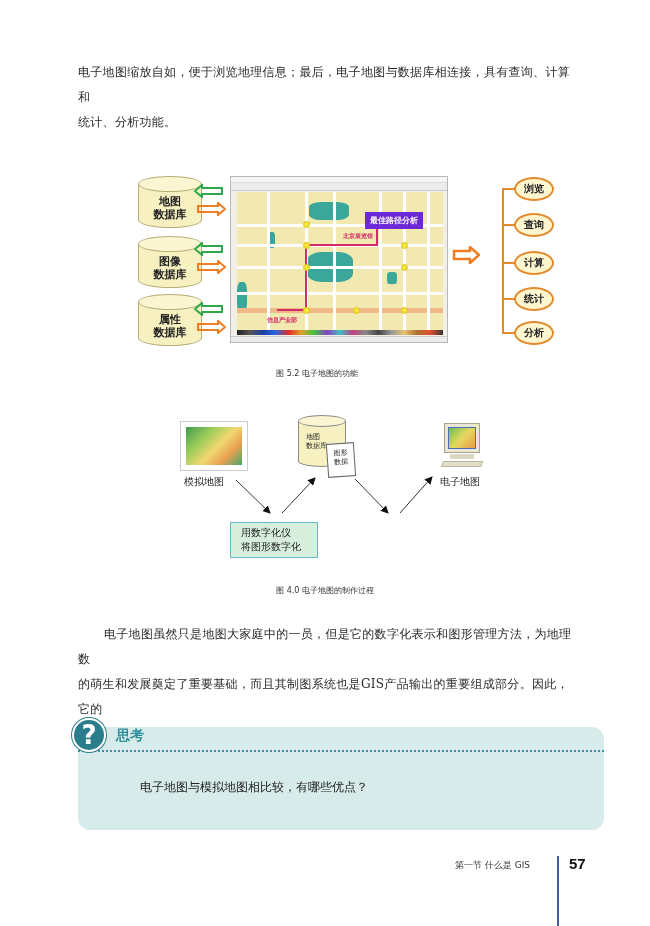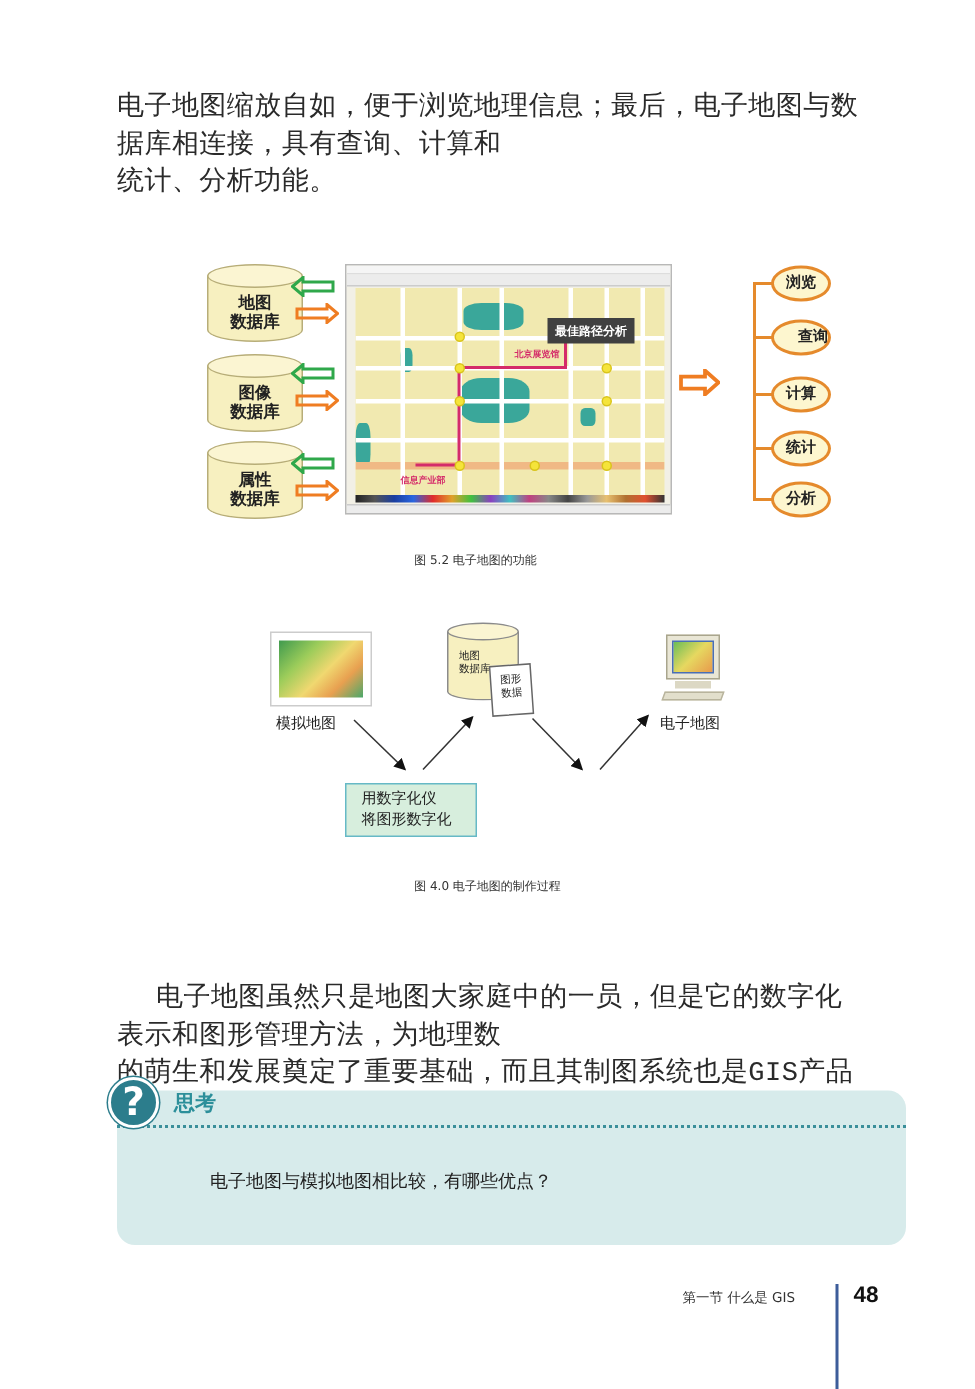--- a/index.html
+++ b/index.html
@@ -1,19 +1,19 @@
 <!DOCTYPE html>
 <html><head>
 <meta charset="utf-8">
 <style>
   * { box-sizing: border-box; margin: 0; padding: 0; }
   html, body { width: 650px; height: 926px; background: #ffffff; overflow: hidden; }
   body { position: relative; font-family: "DejaVu Serif", "Liberation Serif", serif; color: #222; }
 
-  .para { position: absolute; left: 78px; width: 500px; font-size: 18px; line-height: 25px; color: #2a2a2a; letter-spacing: 0.3px; font-family: Liberation Mono, monospace; }
+  .para { position: absolute; left: 78px; width: 500px; font-size: 12px; line-height: 25px; color: #2a2a2a; letter-spacing: 0.3px; }
   .para .indent { display: inline-block; width: 26px; }
 
   
   .fig52 { position: absolute; left: 130px; top: 170px; width: 440px; height: 180px; }
   .db { position: absolute; width: 64px; height: 56px; }
   .db .body { position: absolute; left: 0; top: 8px; width: 64px; height: 44px; background: #f7f0c0; border: 1.5px solid #b7ad78; border-top: none; border-radius: 0 0 32px 32px / 0 0 8px 8px; }
   .db .top { position: absolute; left: 0; top: 0; width: 64px; height: 16px; background: #fbf5d2; border: 1.5px solid #b7ad78; border-radius: 50%; }
   .db .lbl { position: absolute; left: 0; top: 19px; width: 64px; text-align: center; font-family: "DejaVu Sans", sans-serif; font-weight: bold; font-size: 11px; line-height: 13px; color: #222; }
 
   .arrow { position: absolute; width: 30px; height: 14px; }
@@ -23,21 +23,21 @@
   .mapshot .toolbar { height: 8px; background: #ececec; border-bottom: 1px solid #ccc; }
   .mapshot .canvas { position: absolute; left: 6px; top: 15px; width: 206px; height: 138px; background: #f1e9b0; overflow: hidden; }
   .mapshot .palette { position: absolute; left: 6px; top: 153px; width: 206px; height: 5px; background: linear-gradient(90deg,#222,#555,#1a3ea0,#2a66e0,#e02a2a,#e0a02a,#40c040,#8a40c0,#40c0c0,#c04080,#888,#444,#999,#e7c070,#b07030,#e05030,#333); }
   .mapshot .status { position: absolute; left: 0; top: 159px; width: 218px; height: 8px; background: #ececec; border-top: 1px solid #ccc; }
   .road-h { position: absolute; height: 3px; background: #ffffff; }
   .road-v { position: absolute; width: 3px; background: #ffffff; }
   .water { position: absolute; background: #3aa79a; border-radius: 30%; }
   .node { position: absolute; width: 7px; height: 7px; border-radius: 50%; background: #f5e43a; border: 1px solid #d9c41c; }
   .path-h { position: absolute; height: 2px; background: #d42b6a; }
   .path-v { position: absolute; width: 2px; background: #d42b6a; }
-  .best-path { position: absolute; left: 128px; top: 20px; background: #404040; color: #fff; font-family: "DejaVu Sans", sans-serif; font-weight: bold; font-size: 8px; padding: 3px 5px; }
+  .best-path { position: absolute; left: 128px; top: 20px; background: #6d28d9; color: #fff; font-family: "DejaVu Sans", sans-serif; font-weight: bold; font-size: 8px; padding: 3px 5px; }
   .map-lbl { position: absolute; font-family: "DejaVu Sans", sans-serif; font-size: 6px; color: #d42b6a; font-weight: bold; }
 
   .tree { position: absolute; left: 354px; top: 12px; width: 86px; height: 160px; }
   .tree .trunk { position: absolute; left: 18px; top: 6px; width: 2px; height: 144px; background: #e58a2c; }
   .tree .branch { position: absolute; left: 18px; width: 14px; height: 2px; background: #e58a2c; }
   .tree .oval { position: absolute; left: 30px; width: 40px; height: 24px; border: 2px solid #e58a2c; border-radius: 50%; background: #fdf6cf; text-align: center; font-family: "DejaVu Sans", sans-serif; font-weight: bold; font-size: 10px; line-height: 20px; color: #222; }
 
   .caption { position: absolute; left: 0; width: 650px; text-align: center; font-family: "DejaVu Sans", sans-serif; font-size: 8px; color: #333; }
 
   
@@ -173,21 +173,21 @@
     </svg>
 
   <div class="tree">
     <div class="trunk"></div>
     <div class="branch" style="top:6px;"></div>
     <div class="branch" style="top:42px;"></div>
     <div class="branch" style="top:80px;"></div>
     <div class="branch" style="top:116px;"></div>
     <div class="branch" style="top:150px;"></div>
     <div class="oval" style="top:-5px;">浏览</div>
-    <div class="oval" style="top:31px;text-align:right;">查询</div>
+    <div class="oval" style="top:31px;">查询</div>
     <div class="oval" style="top:69px;">计算</div>
     <div class="oval" style="top:105px;">统计</div>
     <div class="oval" style="top:139px;">分析</div>
   </div>
 </div>
 
 <div class="caption" style="top:368px; left:-8px;">图 5.2   电子地图的功能</div>
 
 <div class="fig53">
   <svg class="lines" width="340" height="160" viewBox="0 0 340 160">
@@ -230,28 +230,28 @@
   <div class="fig-label" style="left:270px; top:70px;">电子地图</div>
 
   <div class="proc-box" style="left:60px;">
     <div>用数字化仪</div>
       <div>将图形数字化</div>
   </div>
 </div>
 
 <div class="caption" style="top:585px; left:0px;">图 4.0   电子地图的制作过程</div>
 
-<div class="para" style="top:622px;margin-top:32px;">
+<div class="para" style="top:622px;">
   <div><span class="indent"></span><span>电子地图虽然只是地图大家庭中的一员，但是它的数字化表示和图形管理方法，为地理数</span></div>
   <div>的萌生和发展奠定了重要基础，而且其制图系统也是GIS产品输出的重要组成部分。因此，它的</div>
   <div>原理和技术为GIS 的萌生和发展奠定了重要基础。</div>
 </div>
 
 <div class="think">
   <div class="dots"></div>
   <div class="qicon">?</div>
   <div class="title">思考</div>
   <div class="question">电子地图与模拟地图相比较，有哪些优点？</div>
 </div>
 
 <div class="footer-section">第一节   什么是 GIS</div>
 <div class="footer-divider"></div>
-<div class="page-num">48</div>
+<div class="page-num">57</div>
 
 </body></html>

